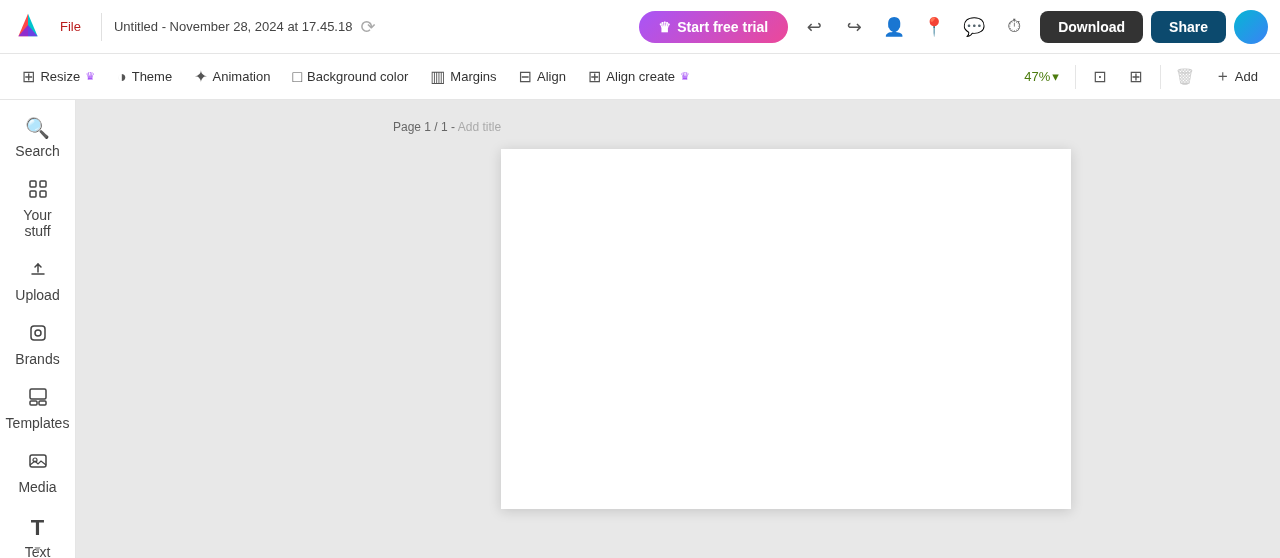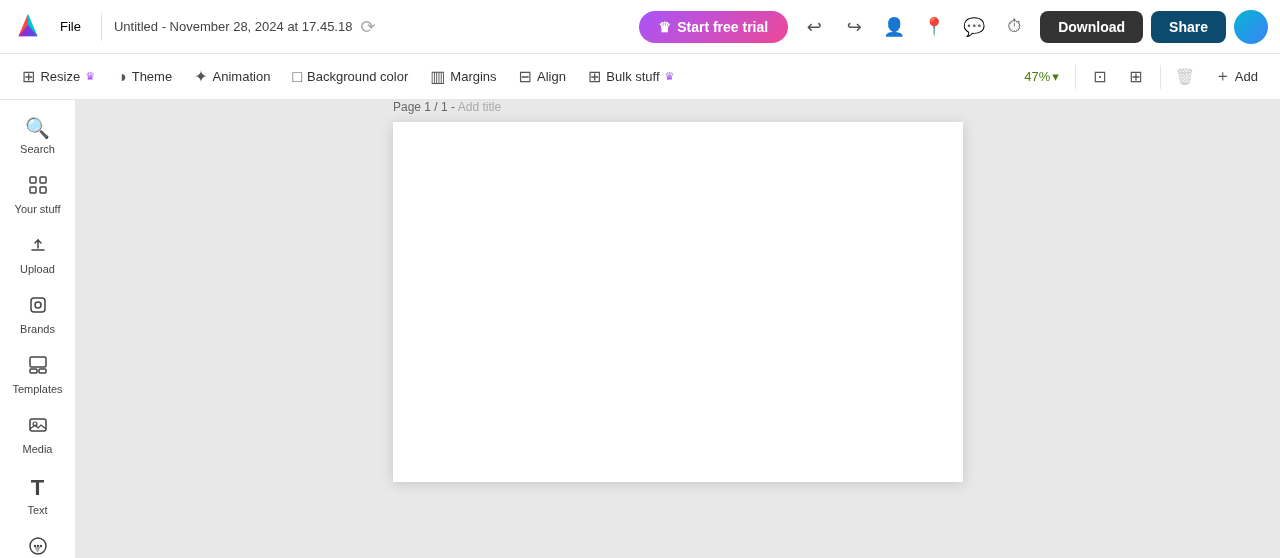--- a/index.html
+++ b/index.html
@@ -7,21 +7,21 @@
 
     
     .navbar {
       display: flex; align-items: center; height: 54px;
       background: #fff; border-bottom: 1px solid #e5e5e5;
       padding: 0 12px; gap: 8px; position: relative; z-index: 10;
     }
     .logo-icon { width: 32px; height: 32px; flex-shrink: 0; }
     .nav-divider { width: 1px; height: 28px; background: #e0e0e0; margin: 0 4px; }
     .nav-file-btn {
-      font-size: 13px; color: #000000; cursor: pointer; padding: 4px 8px;
+      font-size: 13px; color: #b91c1c; cursor: pointer; padding: 4px 8px;
       border-radius: 4px; border: none; background: none;
     }
     .nav-title { font-size: 13px; color: #444; white-space: nowrap; }
     .nav-cloud-icon { color: #aaa; font-size: 18px; cursor: pointer; }
     .nav-spacer { flex: 1; }
     .start-trial-btn {
       background: linear-gradient(135deg, #a855f7, #ec4899);
       color: #fff; border: none; border-radius: 24px;
       padding: 8px 20px; font-size: 14px; font-weight: 600;
       cursor: pointer; display: flex; align-items: center; gap: 6px;
@@ -96,30 +96,31 @@
       padding: 8px 0; gap: 4px; overflow-y: auto; position: relative;
     }
     .sidebar::-webkit-scrollbar { width: 4px; }
     .sidebar::-webkit-scrollbar-thumb { background: #ccc; border-radius: 2px; }
     .sidebar-item {
       display: flex; flex-direction: column; align-items: center;
       gap: 3px; padding: 8px 6px; border-radius: 8px; cursor: pointer;
       width: 68px;
     }
     .sidebar-item-icon { font-size: 20px; color: #444; }
-    .sidebar-item-label { font-size: 11px; color: #444; text-align: center; }
+    .sidebar-item-label { font-size: 14px; color: #444; text-align: center; }
     .sidebar-scroll-indicator {
       position: absolute; bottom: 2px; left: 50%; transform: translateX(-50%);
       color: #aaa; font-size: 12px;
     }
 
     
     .canvas-area {
       flex: 1; background: #e8e8e8; overflow: auto;
-      display: flex; flex-direction: column; align-items: center;
+      display: flex; flex-direction: row; align-items: center;
+      padding: 20px;
     }
     .page-label {
       font-size: 12px; color: #666; margin-bottom: 8px;
       align-self: flex-start; margin-left: calc(50% - 285px);
     }
     .page-label span.add-title { color: #aaa; }
     .canvas-page {
       width: 570px; height: 360px; background: #fff;
       box-shadow: 0 2px 12px rgba(0,0,0,0.15);
     }
@@ -196,21 +197,21 @@
     <span>Margins</span>
   </button>
 
   <button class="toolbar-btn">
     <span class="toolbar-icon">⊟</span>
     <span>Align</span>
   </button>
 
   <button class="toolbar-btn">
     <span class="toolbar-icon">⊞</span>
-    <span>Bulk stuff</span>
+    <span>Align create</span>
     <span class="toolbar-crown">♛</span>
   </button>
 
 
   <div class="toolbar-right">
     <button class="zoom-area">
       <span>47%</span>
       <span>▾</span>
     </button>
 

